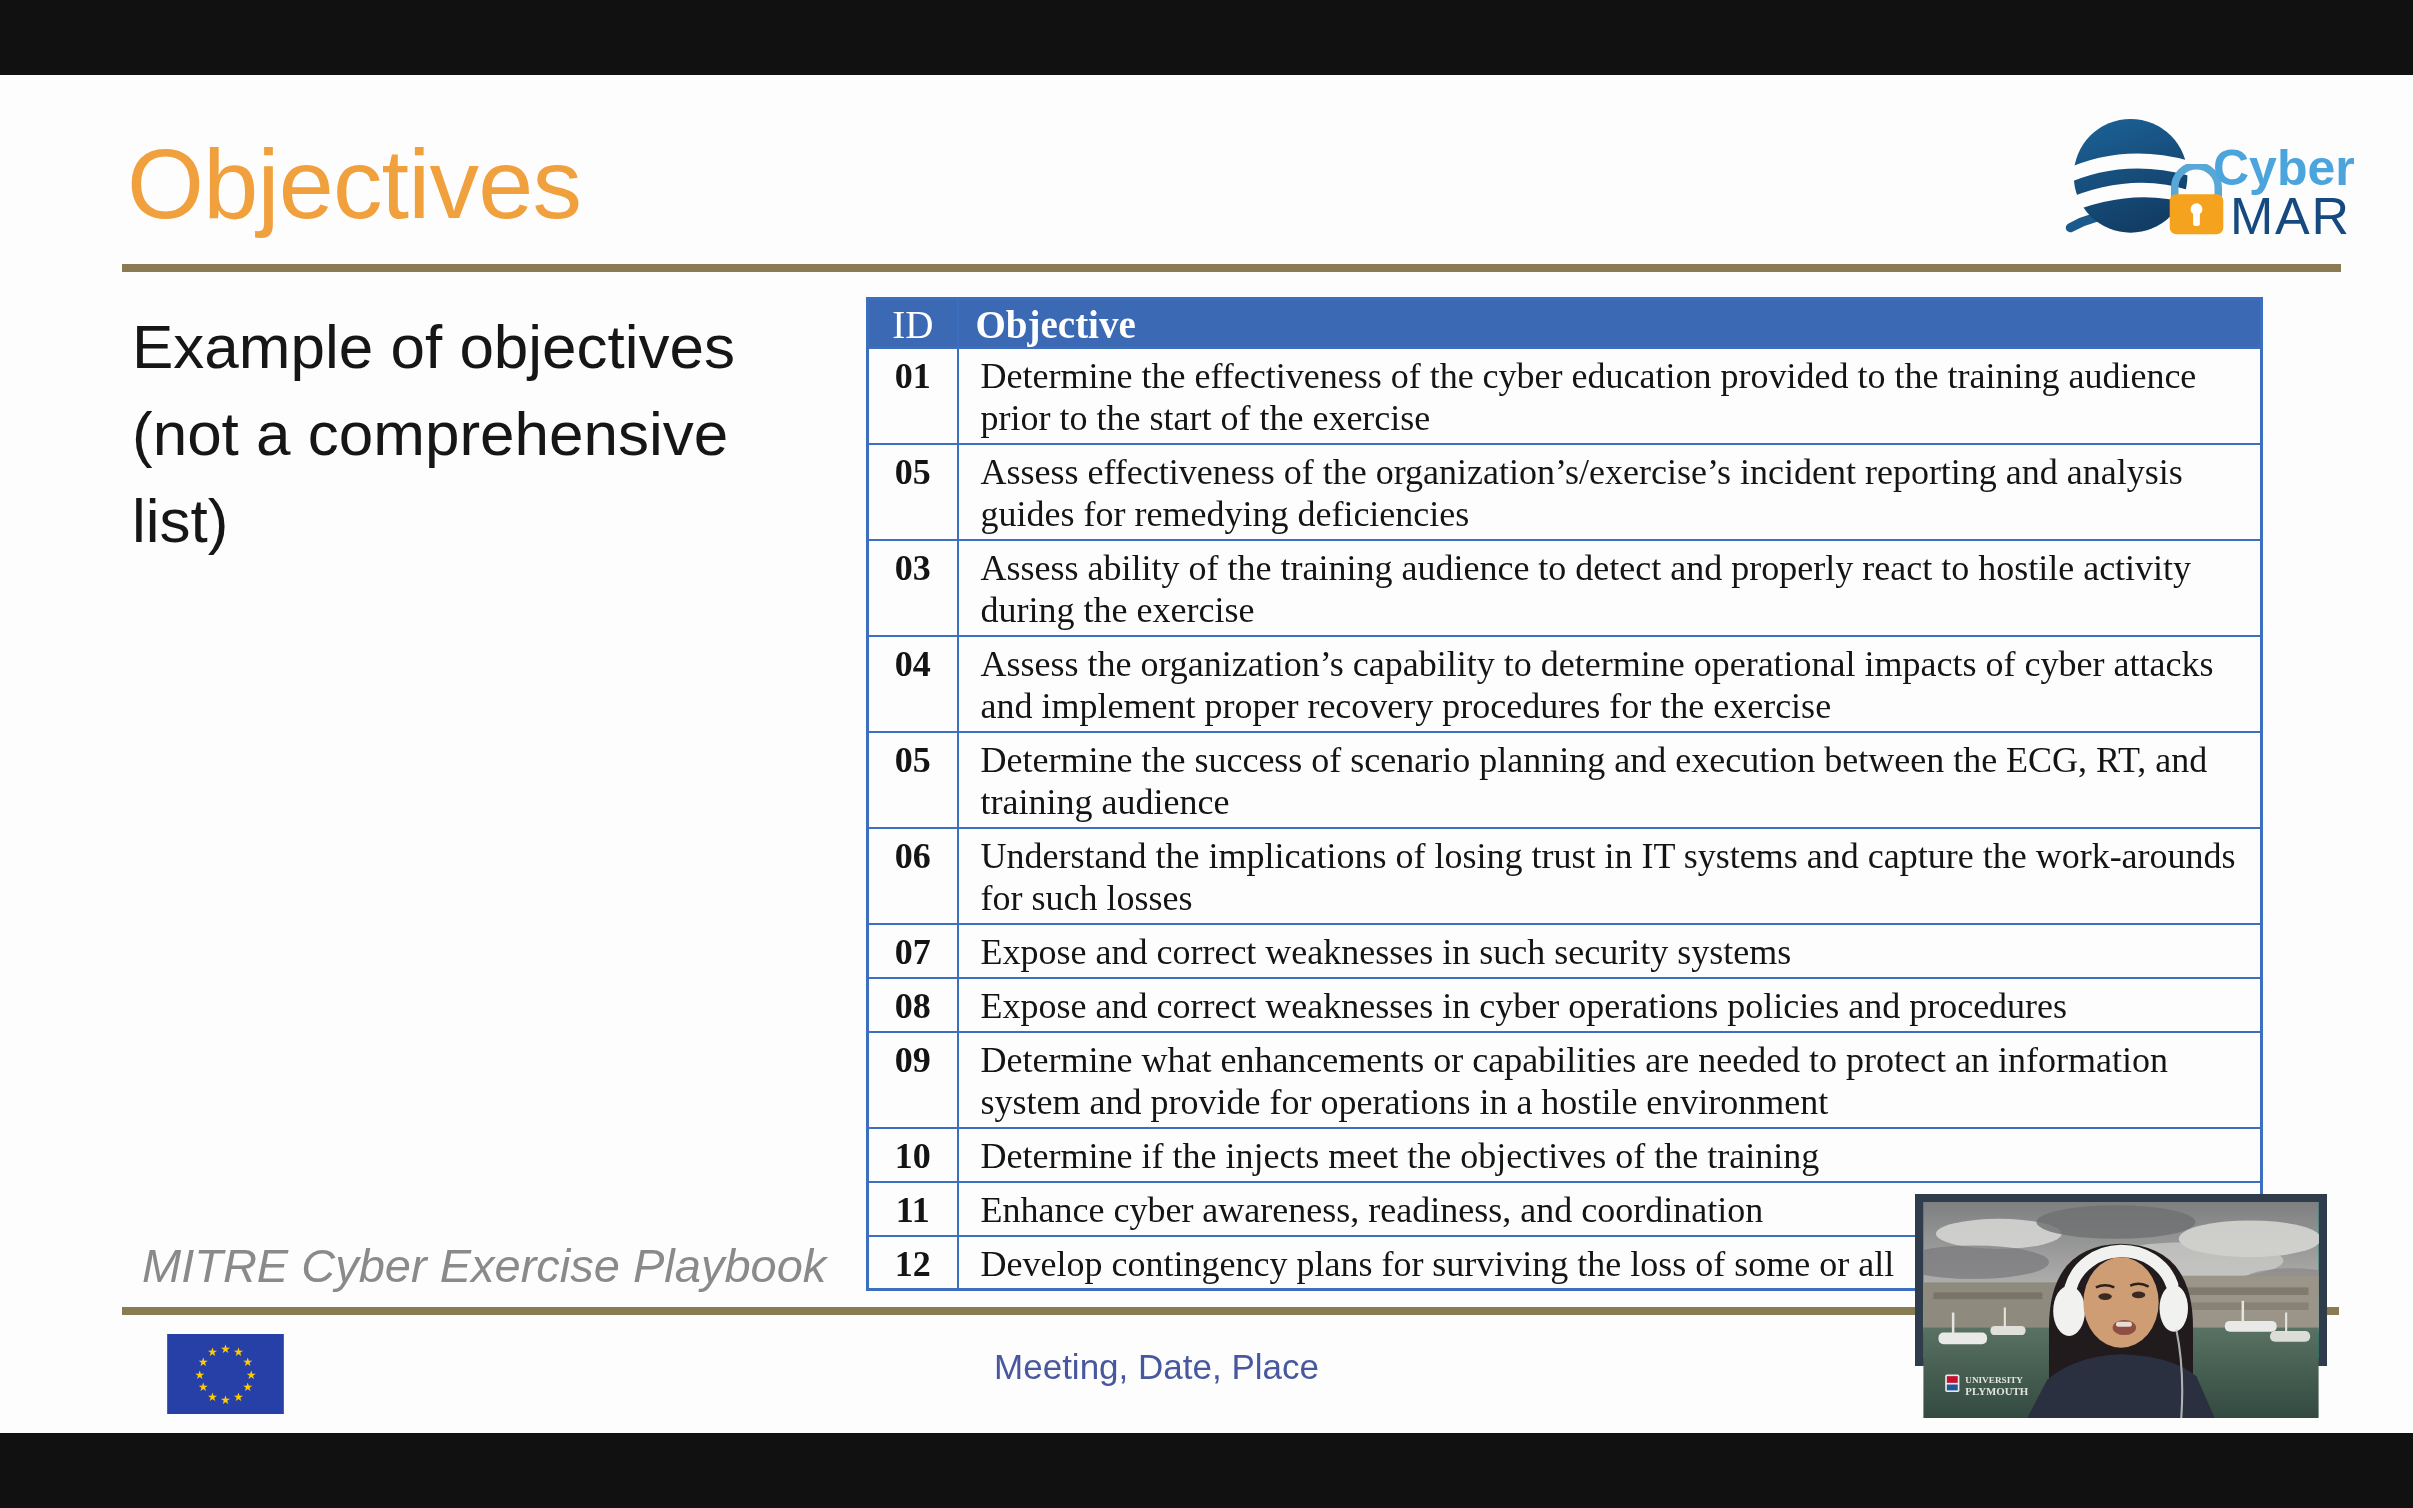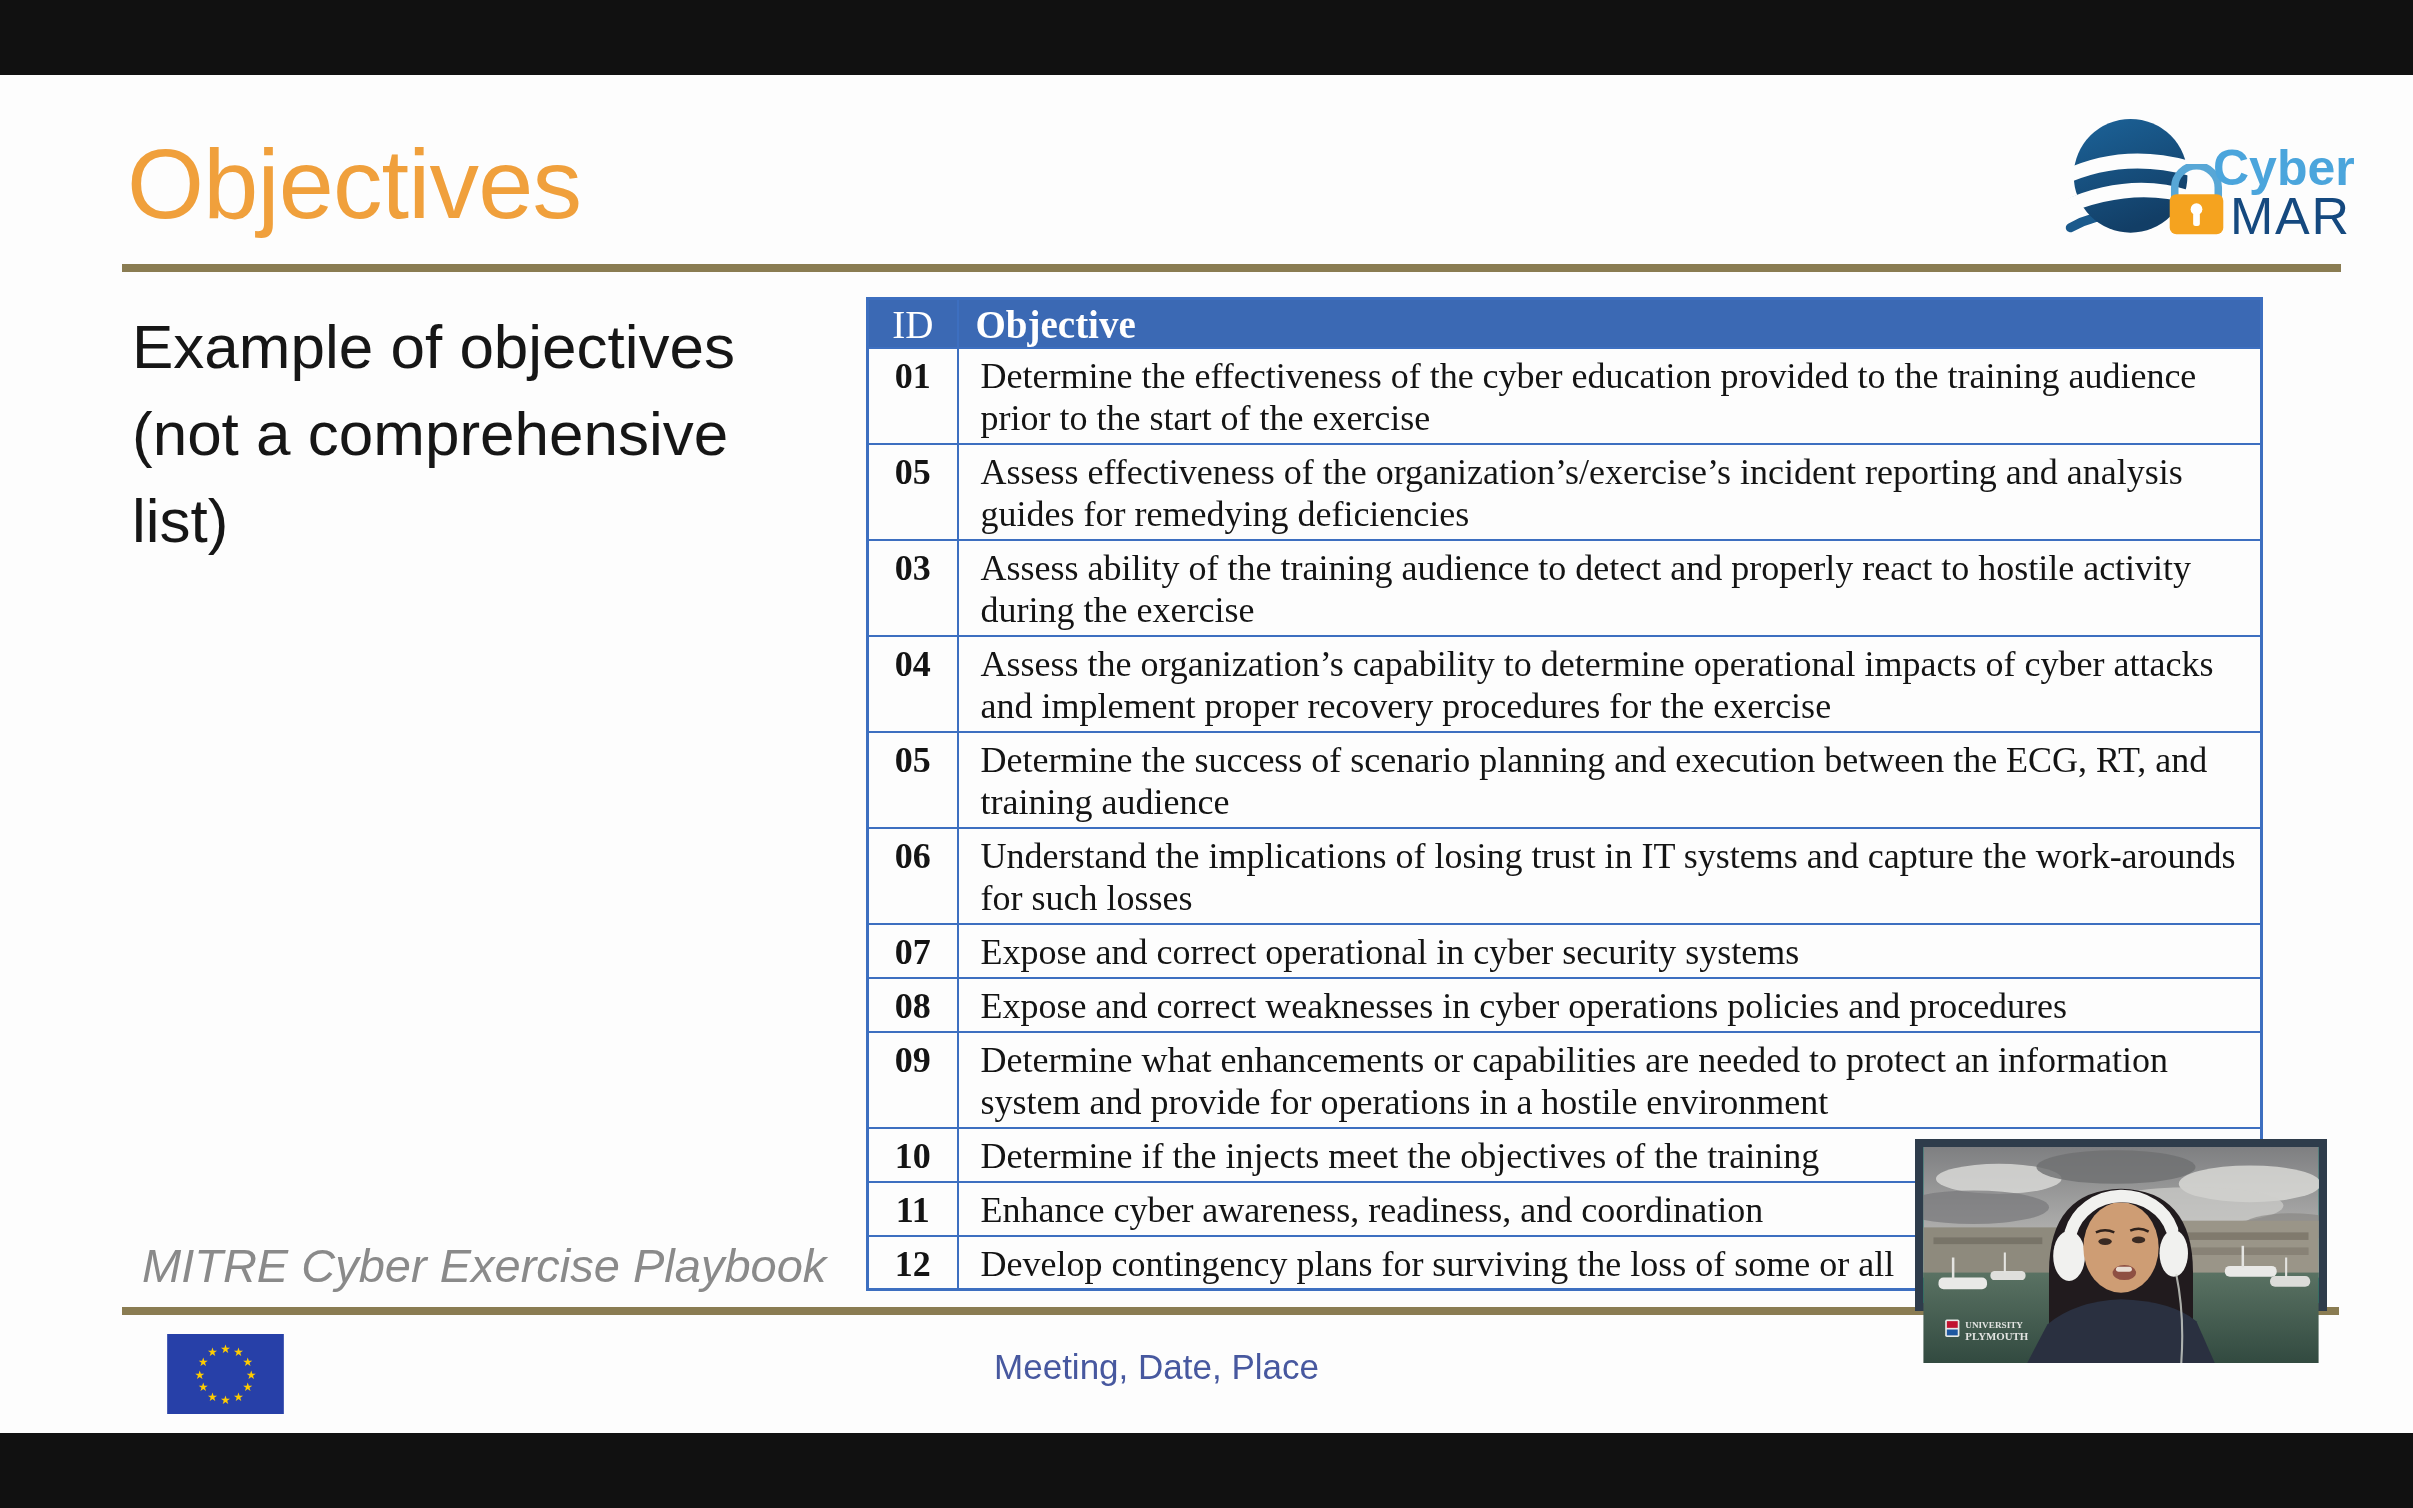--- a/index.html
+++ b/index.html
@@ -55,21 +55,21 @@
   .obj-table tr.tall{height:96px;}
   .obj-table tr.short{height:54px;}
 
   .footnote{position:absolute;left:142px;top:1163px;font-size:47px;font-style:italic;
             color:var(--note-gray);letter-spacing:0px;}
   .eu-flag{position:absolute;left:167px;top:1259px;}
   .eu-star{font-size:14px;fill:var(--eu-star-yellow);text-anchor:middle;dominant-baseline:central;}
   .meeting{position:absolute;left:947px;top:1272px;width:419px;text-align:center;
            font-size:35px;color:var(--footer-blue);}
 
-  .webcam{position:absolute;left:1915px;top:1064px;width:412px;height:172px;
+  .webcam{position:absolute;left:1915px;top:1119px;width:412px;height:172px;
           border:8.4px solid var(--cam-border);background:#0f766e;}
   .webcam svg{display:block;}
   .wm-text{fill:#ECECEA;font-family:"Liberation Serif",serif;font-weight:700;}
 </style>
 </head>
 <body>
 
 <div class="stage">
   <div class="bar top"></div>
 
@@ -135,21 +135,21 @@
           <tr class="tall">
             <td class="c-id">05</td>
             <td class="c-obj">Determine the success of scenario planning and execution between the ECG, RT, and training audience</td>
           </tr>
           <tr class="tall">
             <td class="c-id">06</td>
             <td class="c-obj">Understand the implications of losing trust in IT systems and capture the work-arounds for such losses</td>
           </tr>
           <tr class="short">
             <td class="c-id">07</td>
-            <td class="c-obj">Expose and correct operational in cyber security systems</td>
+            <td class="c-obj">Expose and correct weaknesses in such security systems</td>
           </tr>
           <tr class="short">
             <td class="c-id">08</td>
             <td class="c-obj">Expose and correct weaknesses in cyber operations policies and procedures</td>
           </tr>
           <tr class="tall">
             <td class="c-id">09</td>
             <td class="c-obj">Determine what enhancements or capabilities are needed to protect an information system and provide for operations in a hostile environment</td>
           </tr>
           <tr class="short">

